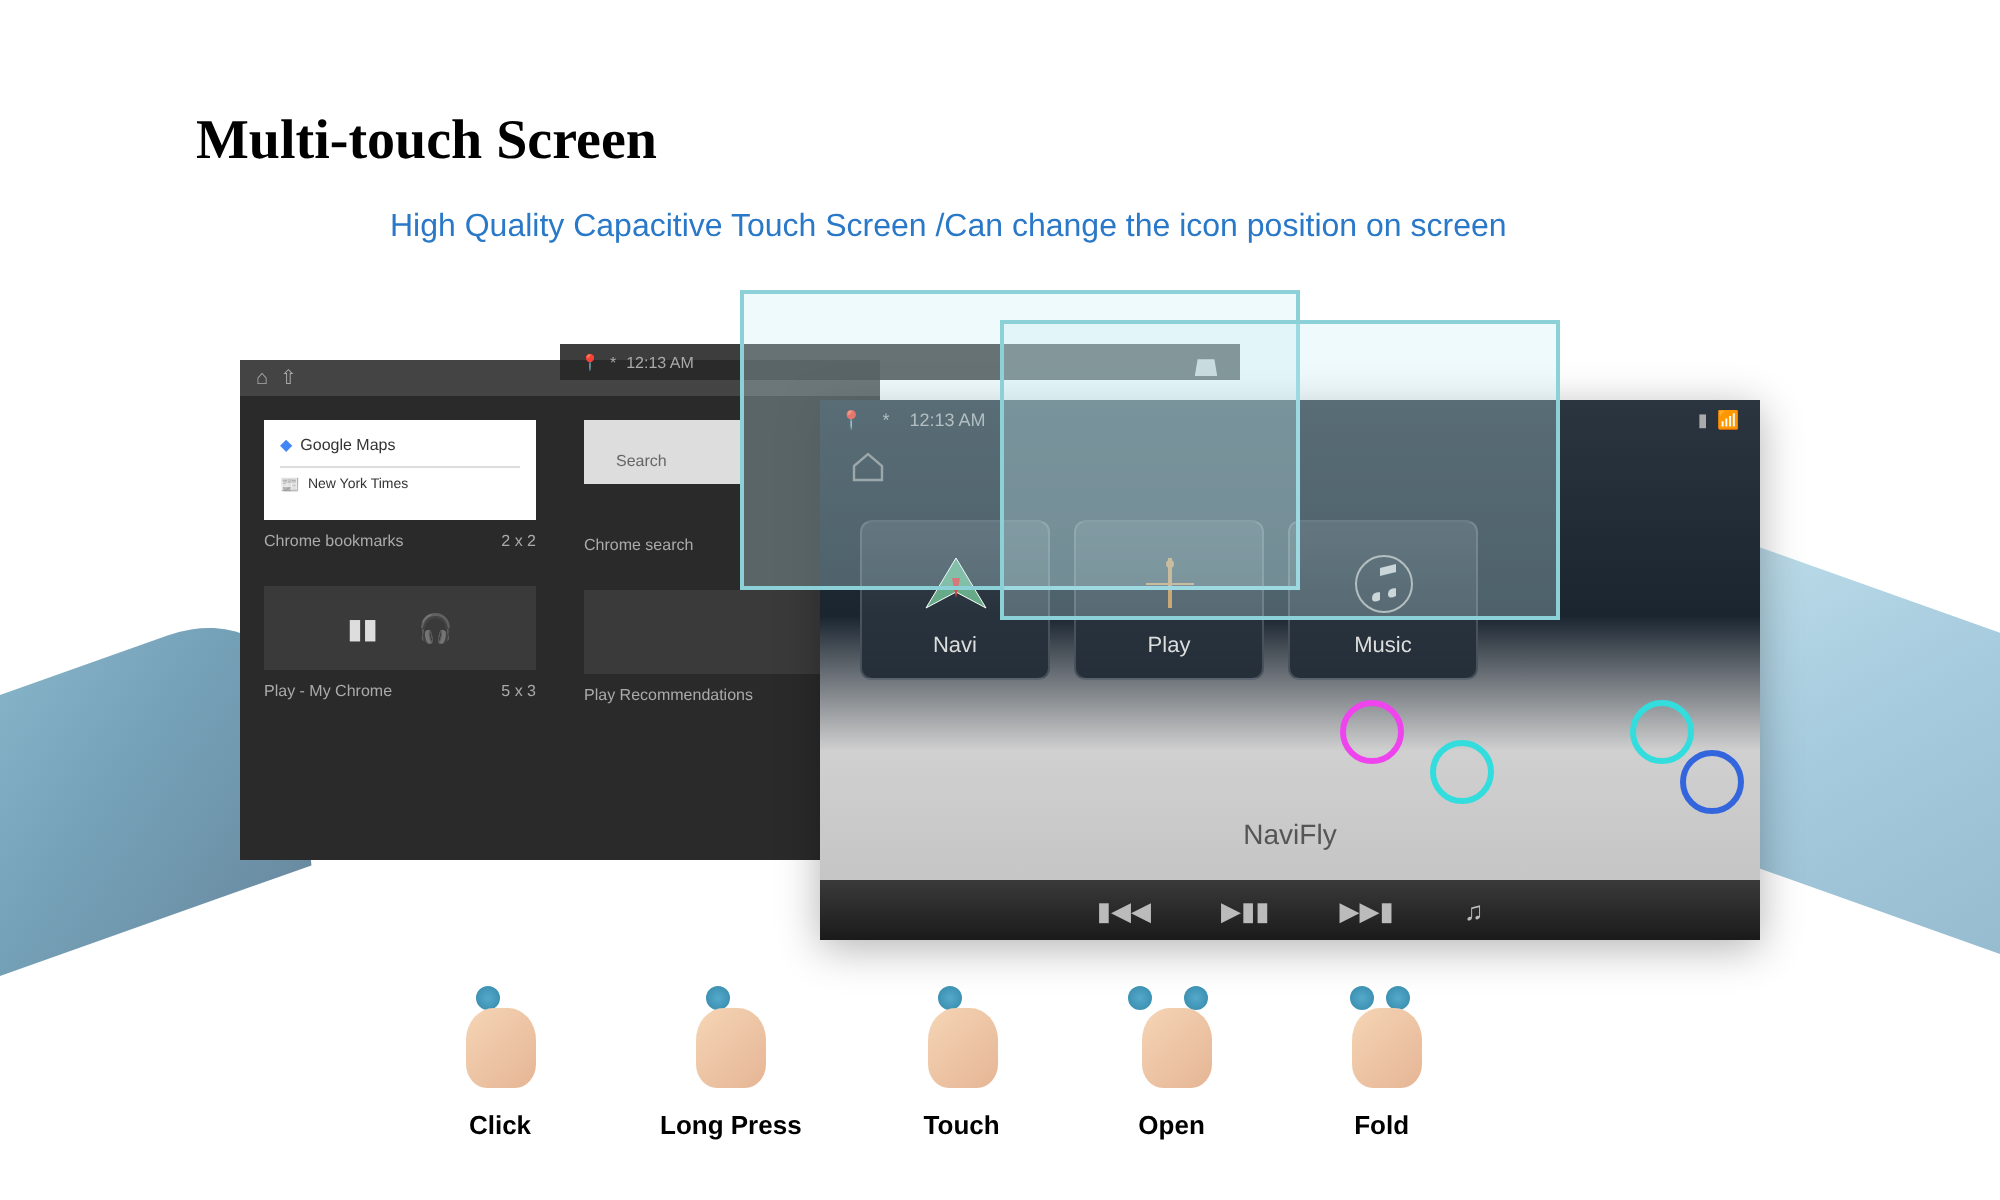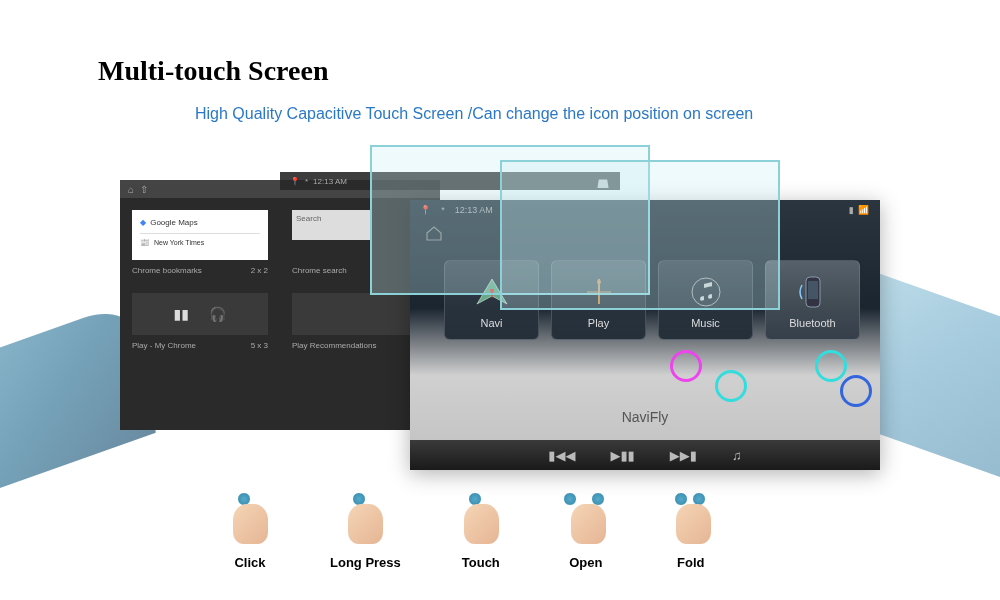--- a/index.html
+++ b/index.html
@@ -16,31 +16,31 @@
     .apps-screen { position: absolute; left: 0; top: 5px; width: 320px; height: 250px; background: #2a2a2a; z-index: 1; }
     .apps-statusbar { height: 18px; background: #444; display: flex; align-items: center; padding: 0 8px; gap: 6px; }
     .apps-tabs { height: 30px; display: flex; align-items: center; padding: 0 20px; gap: 30px; border-bottom: 1px solid #555; }
     .apps-tab { color: #999; font-size: 11px; }
     .apps-tab.active { color: #fff; font-weight: bold; border-bottom: 2px solid #3af; }
     .apps-content { display: flex; height: calc(100% - 48px); }
     .apps-col { flex: 1; padding: 12px; }
     .widget-card { background: #fff; height: 50px; margin-bottom: 6px; padding: 8px; font-size: 8px; color: #333; }
     .widget-card.dark { background: #3a3a3a; color: #ddd; display: flex; align-items: center; justify-content: center; gap: 20px; }
     .widget-label { font-size: 8px; color: #aaa; display: flex; justify-content: space-between; }
-    .search-widget { background: #ddd; height: 30px; width: 80px; font-size: 8px; padding: 4px; color: #666; }
+    .search-widget { background: #ddd; height: 30px; width: 80px; font-size: 8px; padding: 16px; color: #666; }
     
     .overlay-frame1 { position: absolute; left: 250px; top: -30px; width: 280px; height: 150px; border: 2px solid #8cd0d8; background: rgba(200, 240, 245, 0.3); z-index: 4; }
     .overlay-frame2 { position: absolute; left: 380px; top: -15px; width: 280px; height: 150px; border: 2px solid #8cd0d8; background: rgba(200, 240, 245, 0.3); z-index: 5; }
     
     .main-screen { position: absolute; left: 290px; top: 25px; width: 470px; height: 270px; background: linear-gradient(180deg, #2a3540 0%, #1a2530 40%, #d0d0d0 65%, #c0c0c0 100%); z-index: 3; box-shadow: 0 4px 20px rgba(0,0,0,0.3); }
     .main-statusbar { height: 20px; display: flex; align-items: center; justify-content: space-between; padding: 0 10px; font-size: 9px; color: #aaa; }
     .status-left { display: flex; align-items: center; gap: 10px; }
     .status-right { display: flex; align-items: center; gap: 5px; }
     
-    .app-grid { display: flex; justify-content: flex-end; gap: 12px; margin-top: 40px; padding: 0 20px; }
+    .app-grid { display: flex; justify-content: flex-start; gap: 12px; margin-top: 40px; padding: 0 20px; }
     .app-tile { width: 95px; height: 80px; background: linear-gradient(180deg, rgba(60,70,80,0.9) 0%, rgba(30,40,50,0.9) 100%); border: 1px solid rgba(150,160,170,0.3); border-radius: 6px; display: flex; flex-direction: column; align-items: center; justify-content: center; color: #ddd; font-size: 11px; cursor: pointer; position: relative; }
     .app-tile-icon { width: 40px; height: 40px; margin-bottom: 5px; display: flex; align-items: center; justify-content: center; }
     .app-tile.bluetooth { background: linear-gradient(180deg, rgba(90,100,110,0.95) 0%, rgba(50,60,70,0.95) 100%); }
     
     .touch-circle { position: absolute; width: 32px; height: 32px; border: 3px solid; border-radius: 50%; z-index: 10; }
     .touch-circle.cyan { border-color: #3dd; }
     .touch-circle.magenta { border-color: #e4e; }
     .touch-circle.blue { border-color: #36d; }
     
     .brand { position: absolute; bottom: 45px; left: 50%; transform: translateX(-50%); font-size: 14px; color: #555; }
@@ -165,30 +165,20 @@
       </div>
       <div class="app-tile">
         <div class="app-tile-icon">
           <svg width="40" height="35" viewBox="0 0 40 35">
               <circle cx="20" cy="18" r="14" fill="none" stroke="#aaa" stroke-width="1"></circle>
               <path d="M18 10 L18 22 Q14 22 14 25 Q14 28 18 26 L18 14 L26 12 L26 20 Q22 20 22 23 Q22 26 26 24 L26 8 Z" fill="#ccc"></path>
             </svg>
         </div>
         <span>Music</span>
       </div>
-      <div class="app-tile bluetooth">
-        <div class="app-tile-icon">
-          <svg width="30" height="38" viewBox="0 0 30 38">
-              <rect x="8" y="4" width="14" height="30" rx="4" fill="#334" stroke="#89a" stroke-width="1"></rect>
-              <rect x="10" y="8" width="10" height="18" fill="#456"></rect>
-              <path d="M4 12 Q0 19 4 26" fill="none" stroke="#8cf" stroke-width="1.5"></path>
-            </svg>
-        </div>
-        <span>Bluetooth</span>
-      </div>
     </div>
 
     <div class="touch-circle magenta" style="top:150px;left:260px;"></div>
     <div class="touch-circle cyan" style="top:170px;left:305px;"></div>
     <div class="touch-circle cyan" style="top:150px;left:405px;"></div>
     <div class="touch-circle blue" style="top:175px;left:430px;"></div>
 
     <div class="brand">NaviFly</div>
 
     <div class="playback-bar">

